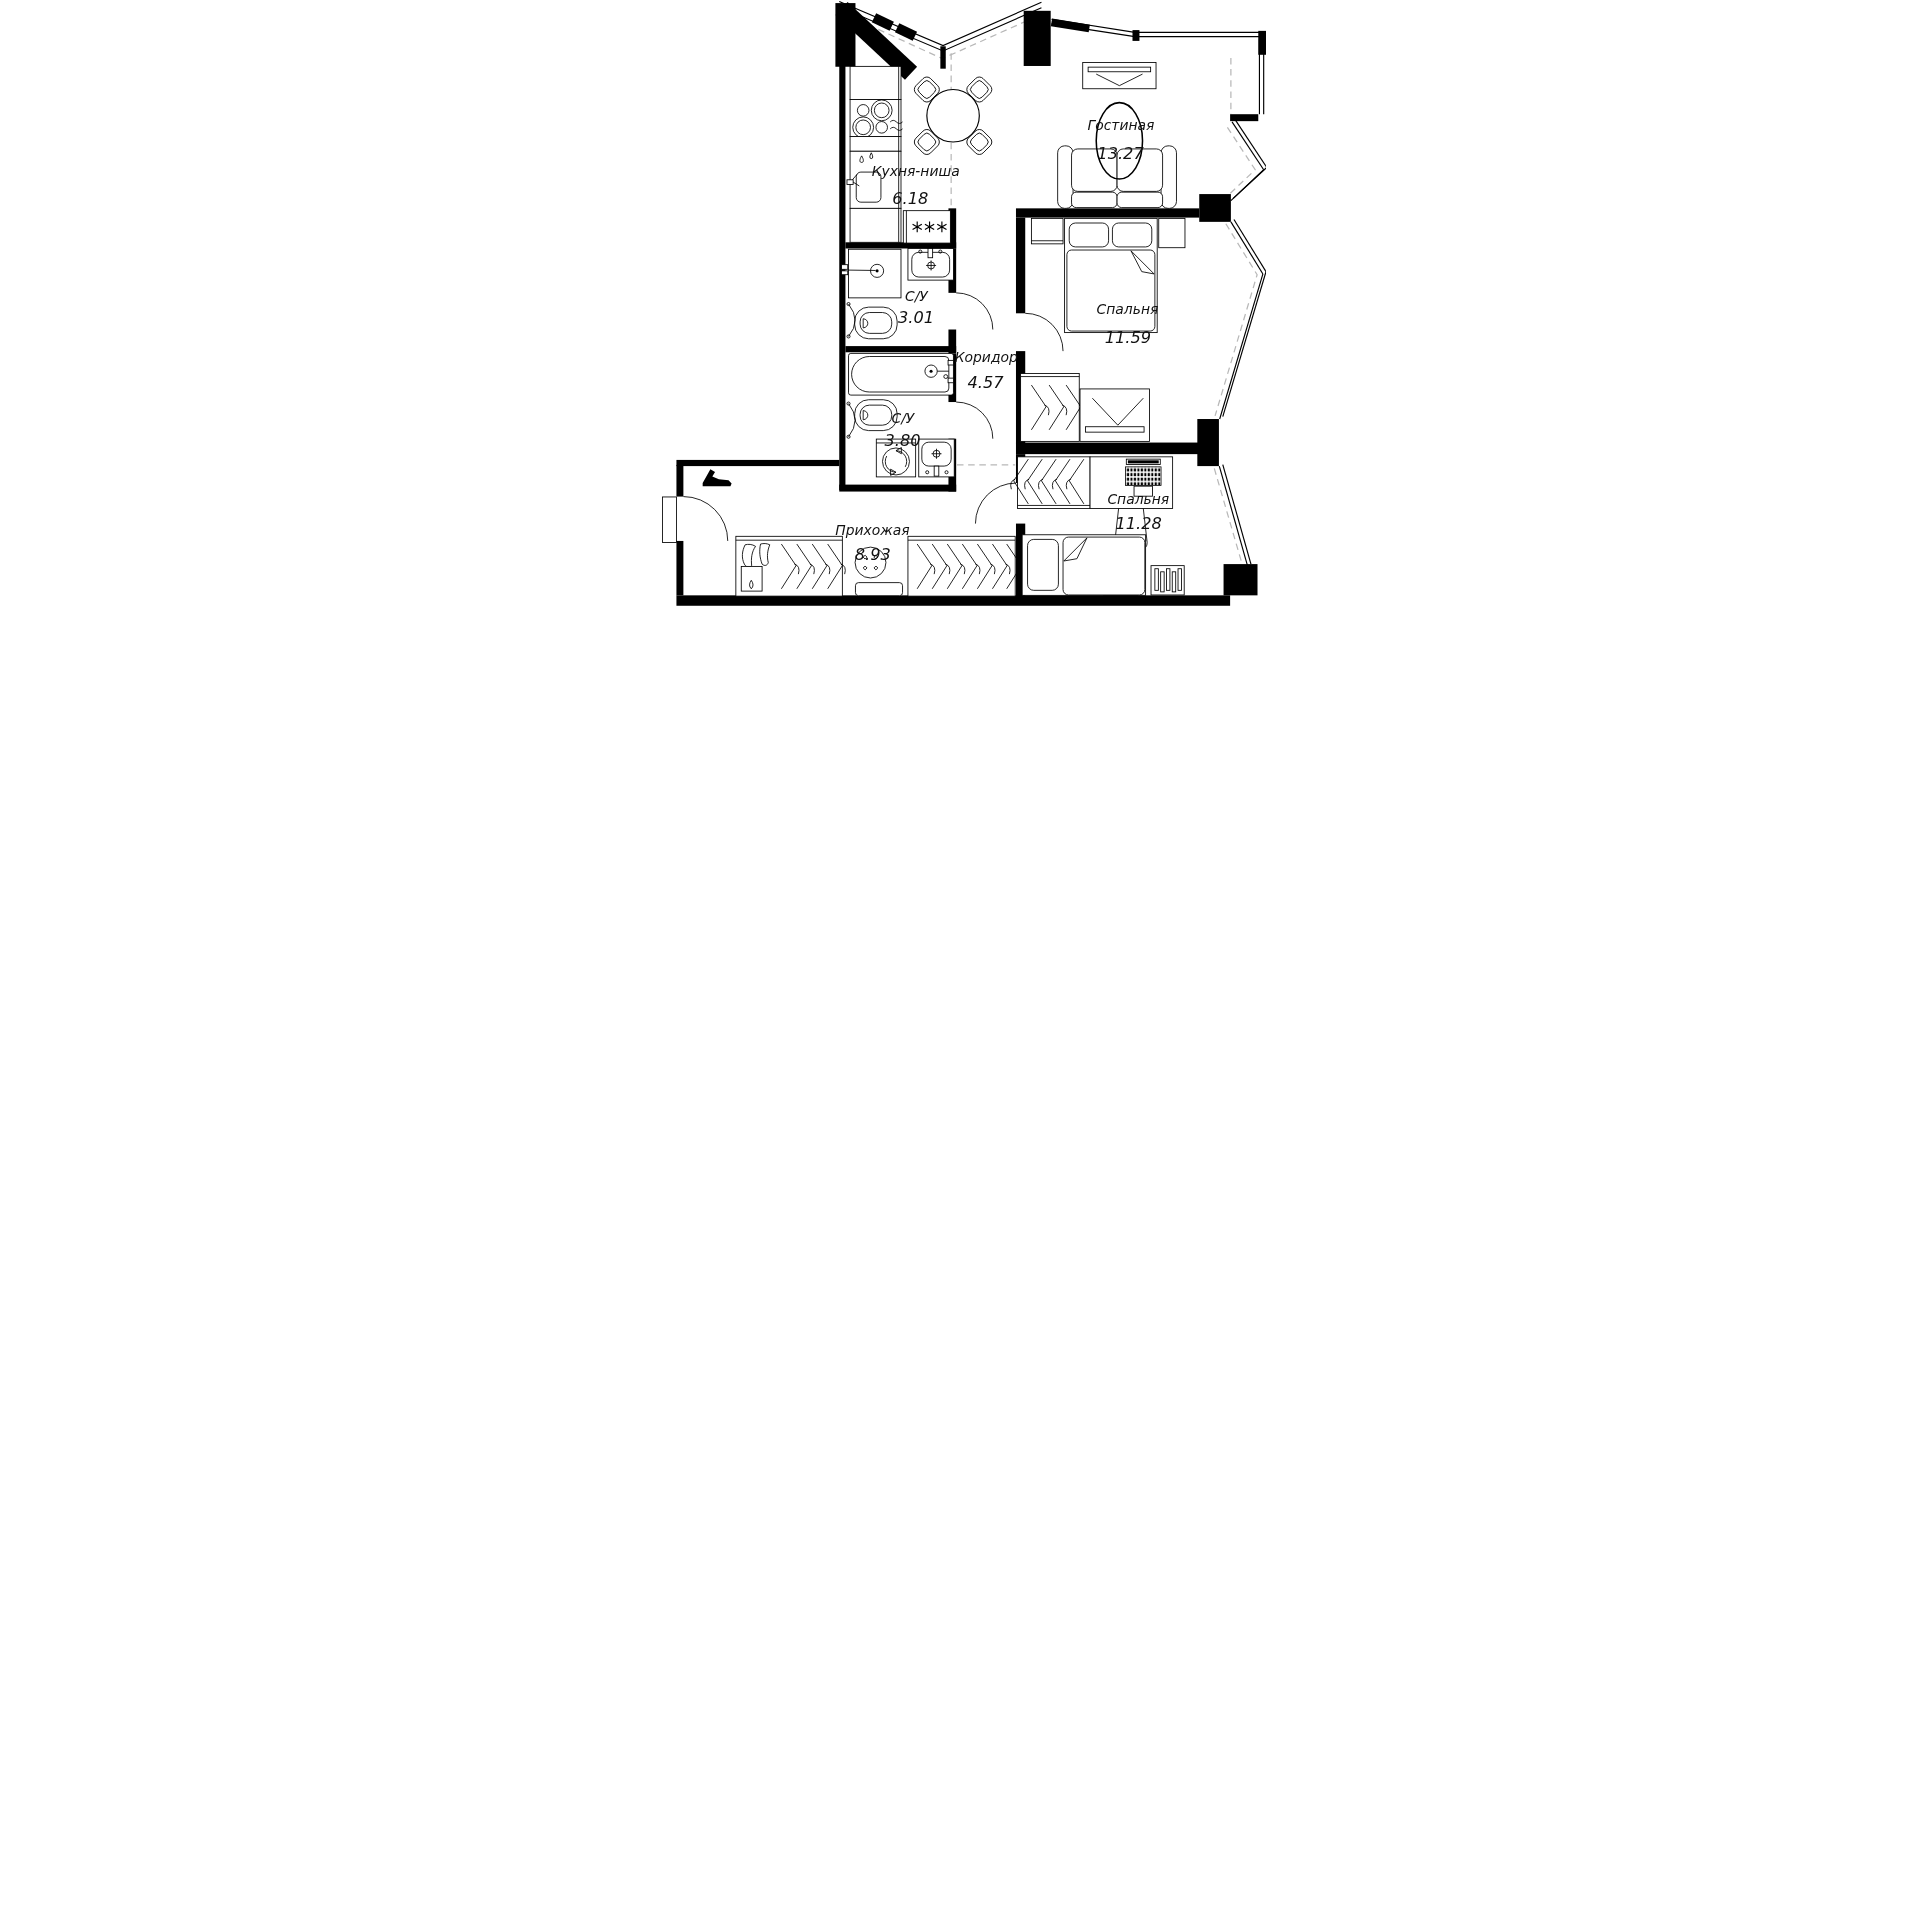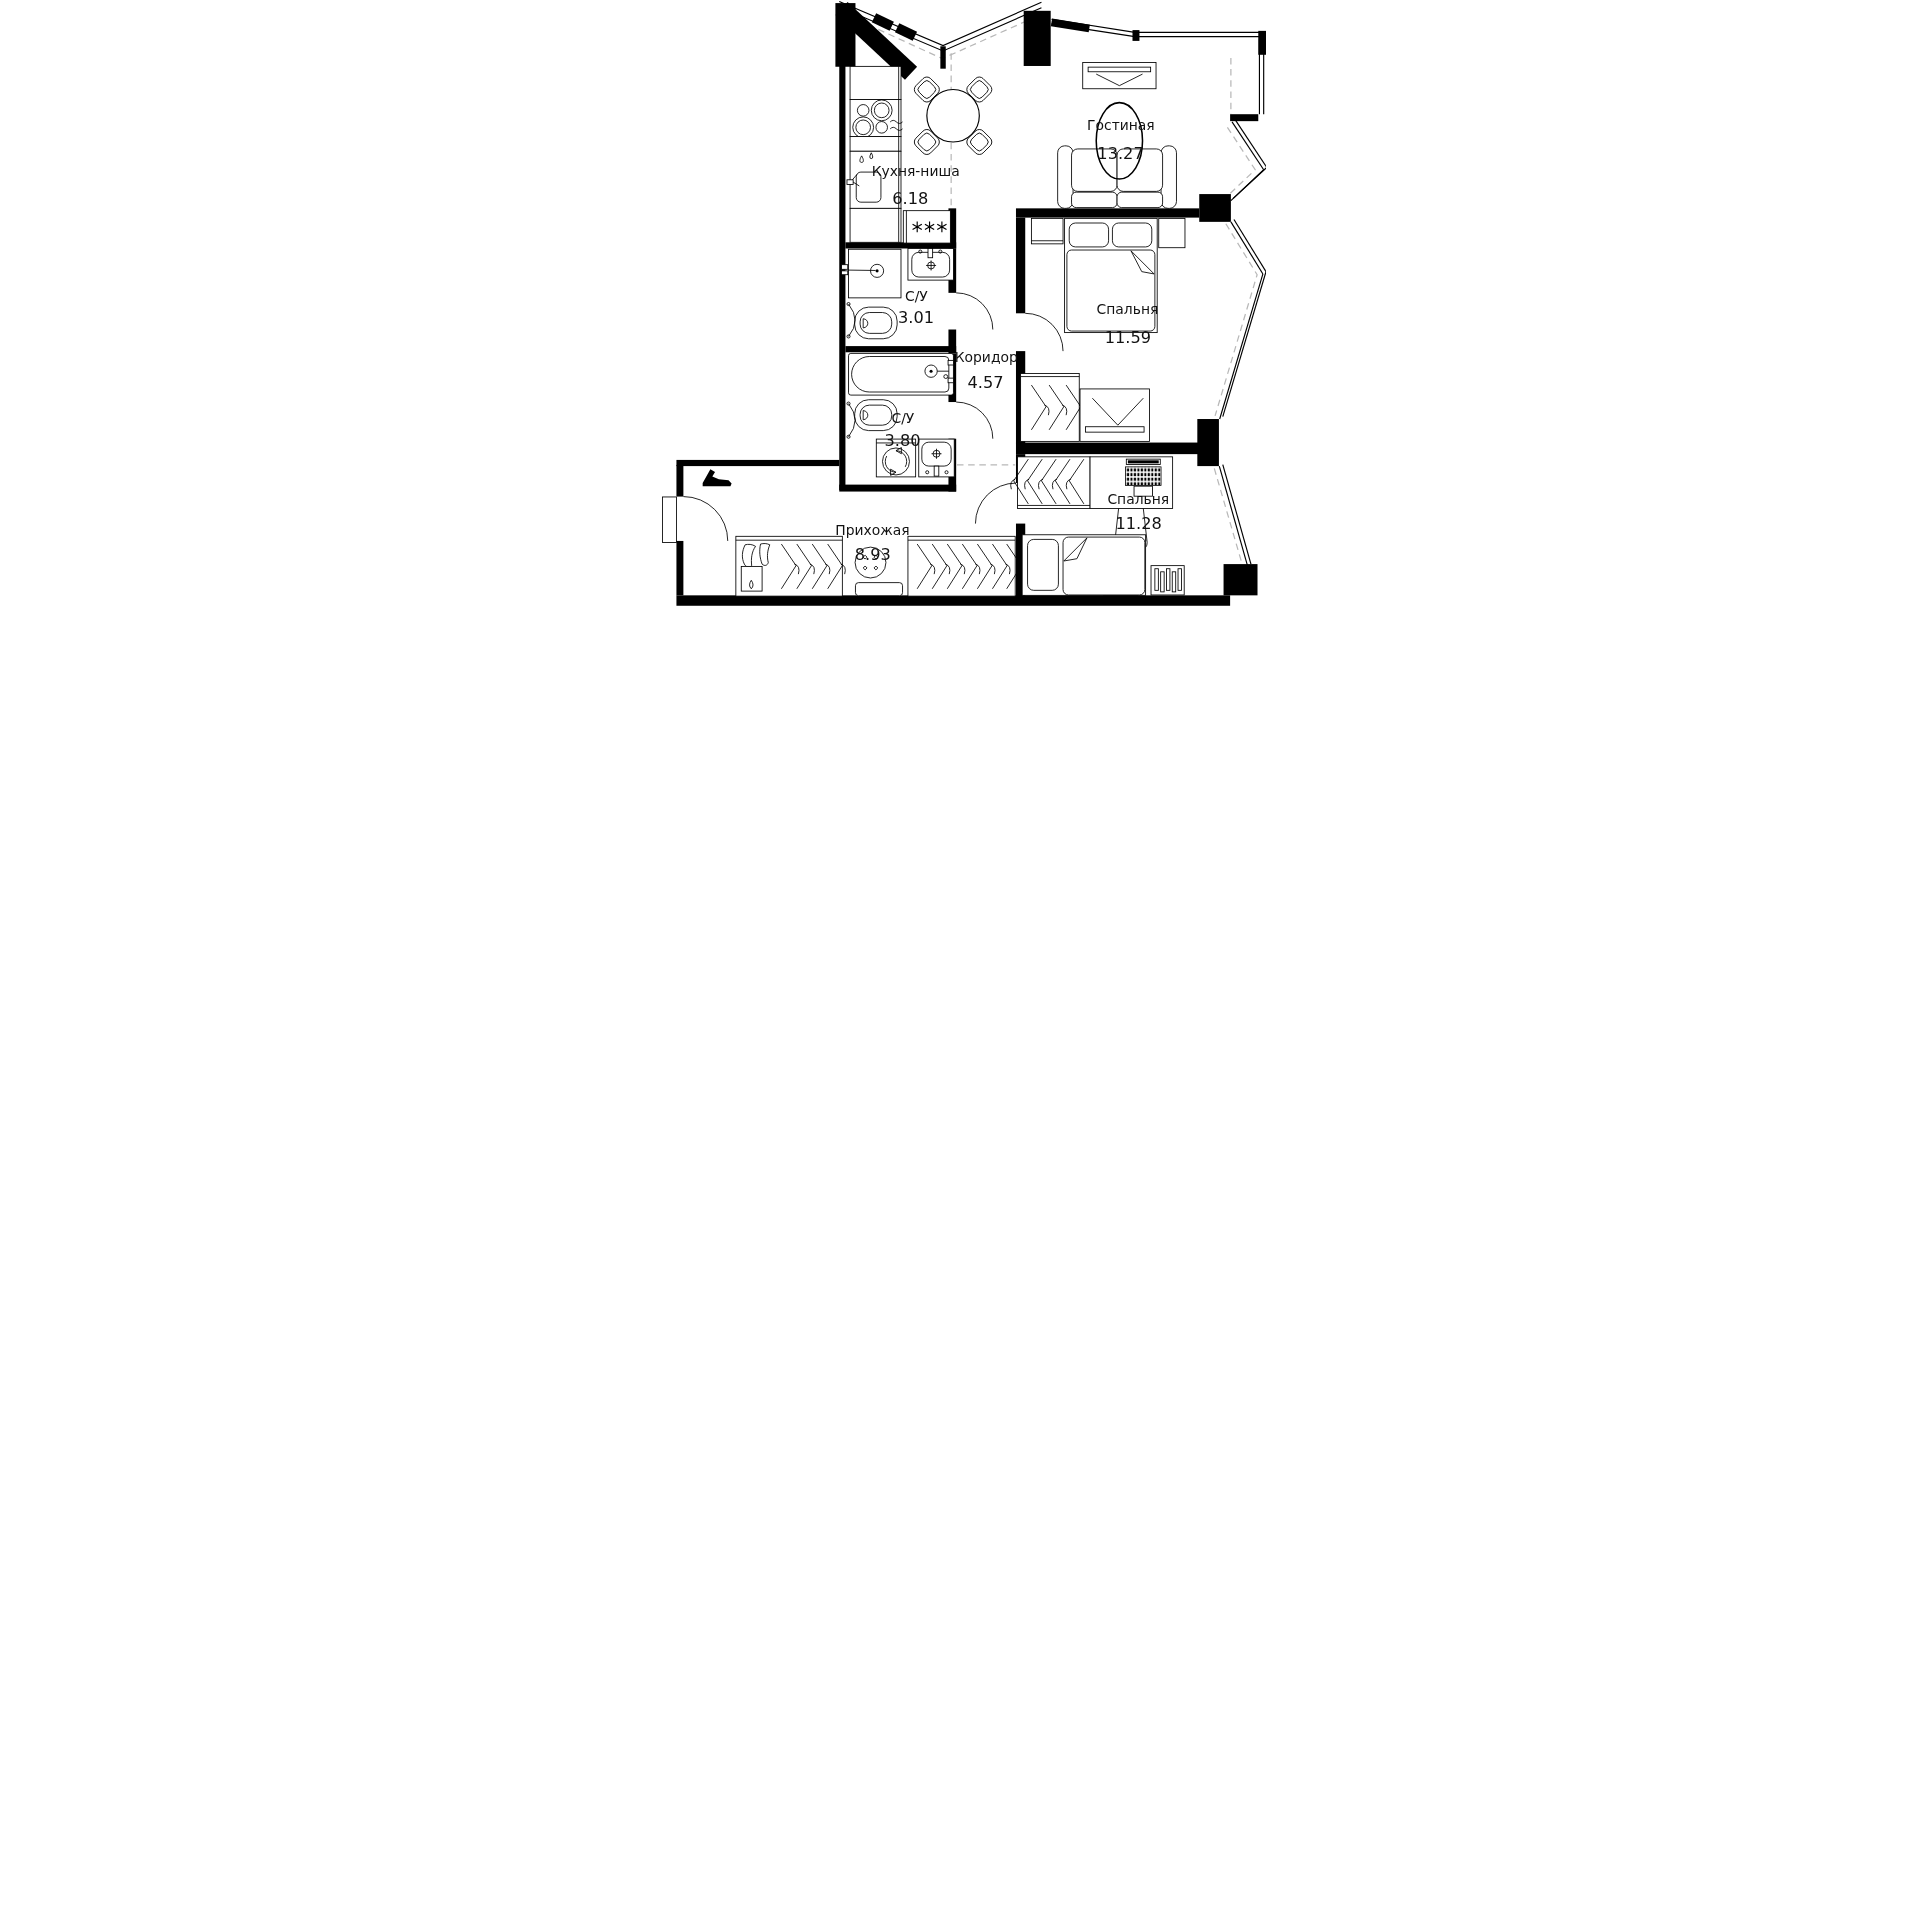--- a/index.html
+++ b/index.html
@@ -1,16 +1,16 @@
 <!DOCTYPE html>
 <html style="font-size:6.2px"><head>
 <meta charset="utf-8">
 <style>
   html,body{margin:0;padding:0;background:#ffffff;}
-  .plan-wrap{width:100%;max-width:605px;margin:0 auto;}
+  .plan-wrap{width:100%;max-width:605px;margin:0 auto;font-style:italic;}
   svg{display:block;width:100%;height:auto;background:#fff;}
   .wall{fill:#000;stroke:none;}
   .ln{fill:none;stroke:#000;stroke-width:3;stroke-linecap:butt;stroke-linejoin:miter;}
   .t2{stroke-width:2.2;}
   .t4{stroke-width:4;}
   .wf{fill:#fff;stroke:#000;stroke-width:3;}
   .wf2{fill:#fff;stroke:#000;stroke-width:2.2;}
   .dash{fill:none;stroke:#b8b8b8;stroke-width:3.2;stroke-dasharray:17 12;}
   .blk{fill:#000;stroke:none;}
   .lbl{font-family:"DejaVu Sans",sans-serif;font-size:36px;fill:#121212;text-anchor:middle;}

